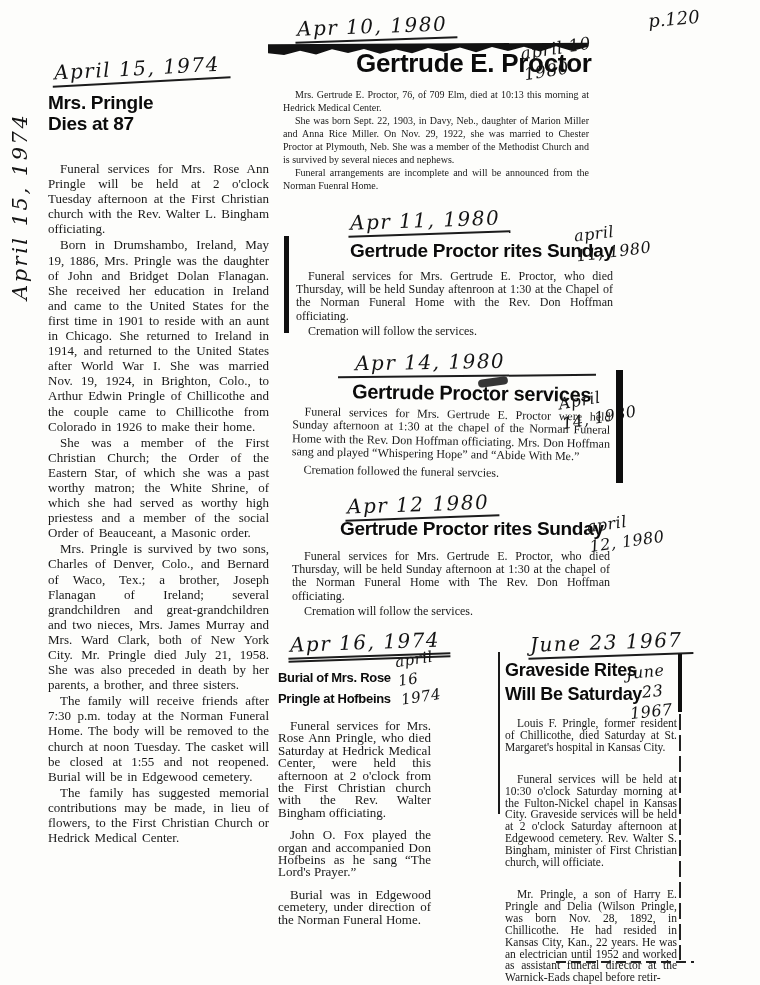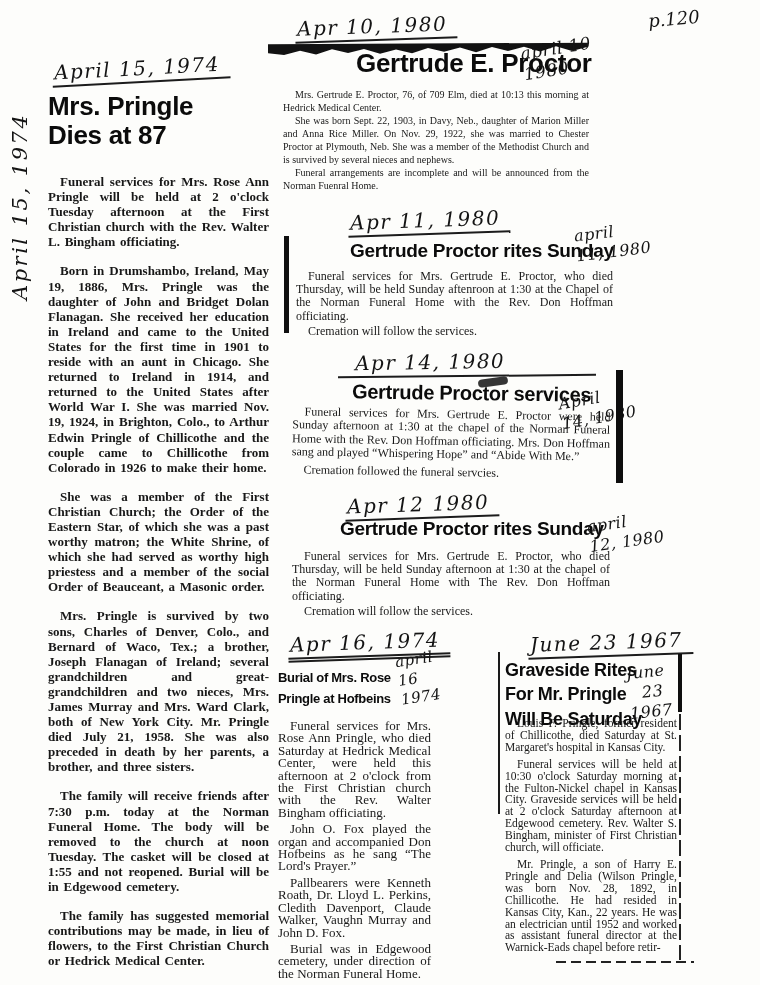--- a/index.html
+++ b/index.html
@@ -25,23 +25,23 @@
     position:absolute; font-family:"Liberation Sans", sans-serif; font-weight:bold;
     color:#0b0b0b; letter-spacing:-0.3px; white-space:nowrap;
   }
   .headline.multi { white-space:normal; }
   .body-text { position:absolute; text-align:justify; color:#181818; }
   .body-text p { margin:0; text-indent:12px; }
   
   #left-date      { left:52px;  top:56px;  transform:rotate(-3deg); font-size:20px; }
   #left-vertical  { position:absolute; left:8px; top:300px; transform:rotate(-90deg);
                     transform-origin:0 0; font-size:21px; letter-spacing:2.5px; }
-  #left-headline  { left:48px;  top:92px;  font-size:26px; line-height:1.12; width:225px; }
+  #left-headline  { left:48px;  top:92px;  font-size:19px; line-height:1.12; width:225px; }
   #left-body      { left:48px;  top:160px; width:221px; font-size:13px; line-height:15.1px; word-spacing:1.5px; }
-  #left-body p    { margin-top:14px;font-weight:bold; }
+  #left-body p    { margin-top:1px; }
   
   #clipA-date     { left:295px; top:14px;  transform:rotate(-2deg); font-size:20px; }
   #torn-edge      { position:absolute; left:268px; top:40px; transform:rotate(-0.8deg); }
   #clipA-headline { left:332px; top:48px;  font-size:26px;margin-left:24px; }
   #clipA-note     { left:522px; top:38px;  transform:rotate(-9deg); font-size:17px; }
   #clipA-body     { left:283px; top:88px;  width:306px; font-size:10px; line-height:13px; }
   
   #clipB-date     { left:348px; top:208px; transform:rotate(-2deg); font-size:20px; }
   #clipB-bar      { position:absolute; left:284px; top:236px; width:5px; height:97px; background:#101010; }
   #clipB-headline { left:350px; top:240px; font-size:19px; }
@@ -61,32 +61,32 @@
   #clipD-date     { left:345px; top:492px; transform:rotate(-2deg); font-size:20px; }
   #clipD-headline { left:340px; top:518px; font-size:19px; }
   #clipD-note     { left:588px; top:512px; transform:rotate(-8deg); }
   #clipD-body     { left:292px; top:550px; width:318px; font-size:12px; line-height:13.2px; }
   #clipD-body p+p { margin-top:2px; }
   
   #clipE-date     { left:288px; top:630px; transform:rotate(-2deg); font-size:20px; }
   #clipE-headline { left:278px; top:668px; font-size:13px; line-height:1.6; width:172px; }
   #clipE-note     { left:398px; top:650px; transform:rotate(-9deg); font-size:15px; }
   #clipE-body     { left:278px; top:720px; width:153px; font-size:13px; line-height:12.4px; }
-  #clipE-body p+p { margin-top:4px; }
+  #clipE-body p+p { margin-top:10px; }
   
   #clipF-date     { left:528px; top:630px; transform:rotate(-2deg); font-size:20px; }
   #clipF-leftrule { position:absolute; left:498px; top:652px; width:2px; height:162px; background:#1a1a1a; }
   #clipF-headline { left:505px; top:658px; font-size:18px; line-height:1.35; }
   #clipF-note     { left:628px; top:662px; transform:rotate(-6deg); }
   #clipF-note .l2 { margin-left:14px; }
   #clipF-bar      { position:absolute; left:678px; top:654px; width:4px; height:58px; background:#0e0e0e; }
   #clipF-rightrule{ position:absolute; left:679px; top:714px; width:2px; height:246px;
                     background:repeating-linear-gradient(180deg,#222 0 16px,transparent 16px 21px); }
   #clipF-body     { left:505px; top:718px; width:172px; font-size:11.5px; line-height:11.9px; }
-  #clipF-body p+p { margin-top:5px; }
+  #clipF-body p+p { margin-top:20px; }
   #clipF-dashes   { position:absolute; left:556px; top:961px; width:138px; height:2px;
                     background:repeating-linear-gradient(90deg,#222 0 10px,transparent 10px 15px); }
   
   #page-number    { position:absolute; left:648px; top:8px; font-size:18px; transform:rotate(-5deg); }
 </style>
 </head>
 <body>
 
 <div class="page">
 
@@ -179,31 +179,29 @@
     <div>Pringle at Hofbeins</div>
   </div>
   <div id="clipE-note" class="hand margin-note">
     <div>april</div>
     <div>16</div>
     <div>1974</div>
   </div>
   <div id="clipE-body" class="body-text">
     <p>Funeral services for Mrs. Rose Ann Pringle, who died Saturday at Hedrick Medical Center, were held this afternoon at 2 o'clock from the First Christian church with the Rev. Walter Bingham officiating.</p>
     <p>John O. Fox played the organ and accompanied Don Hofbeins as he sang “The Lord's Prayer.”</p>
-    <p>Pallbearers were Kenneth Roath, Dr. Lloyd L. Perkins, Cledith Davenport, Claude Walker, Vaughn Murray and John D. Fox.</p>
     <p>Burial was in Edgewood cemetery, under direction of the Norman Funeral Home.</p>
   </div>
 
   <div id="clipF-date" class="hand date-note">
     <span class="underline">June 23 1967</span>
   </div>
   <div id="clipF-leftrule"></div>
   <div id="clipF-headline" class="headline multi">
     <div>Graveside Rites</div>
-    <div>For Mr. Pringle</div>
     <div>Will Be Saturday</div>
   </div>
   <div id="clipF-note" class="hand margin-note">
     <div>June</div>
     <div class="l2">23</div>
     <div>1967</div>
   </div>
   <div id="clipF-bar"></div>
   <div id="clipF-rightrule"></div>
   <div id="clipF-body" class="body-text">

